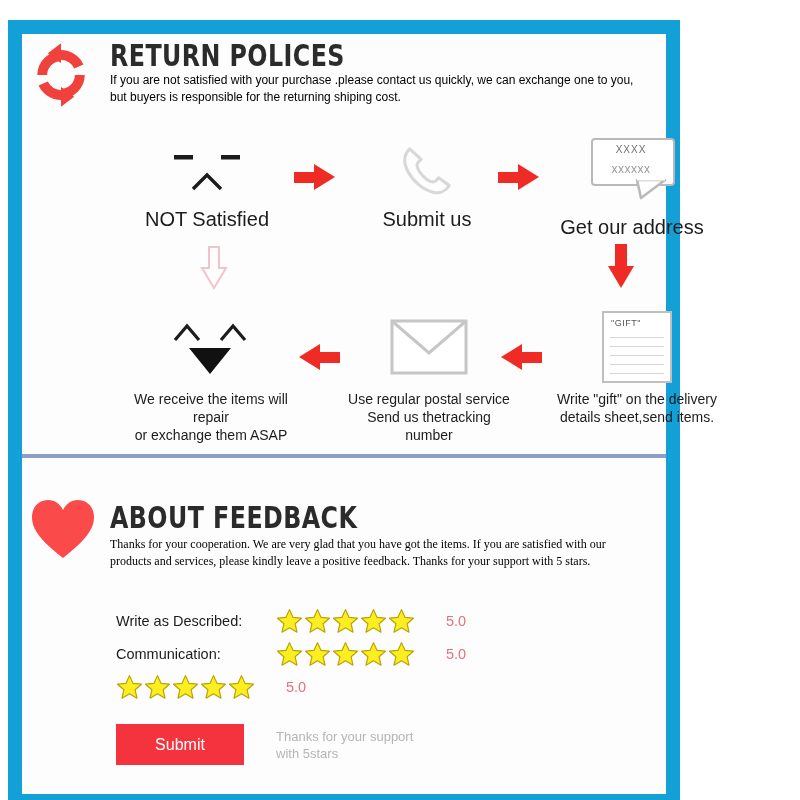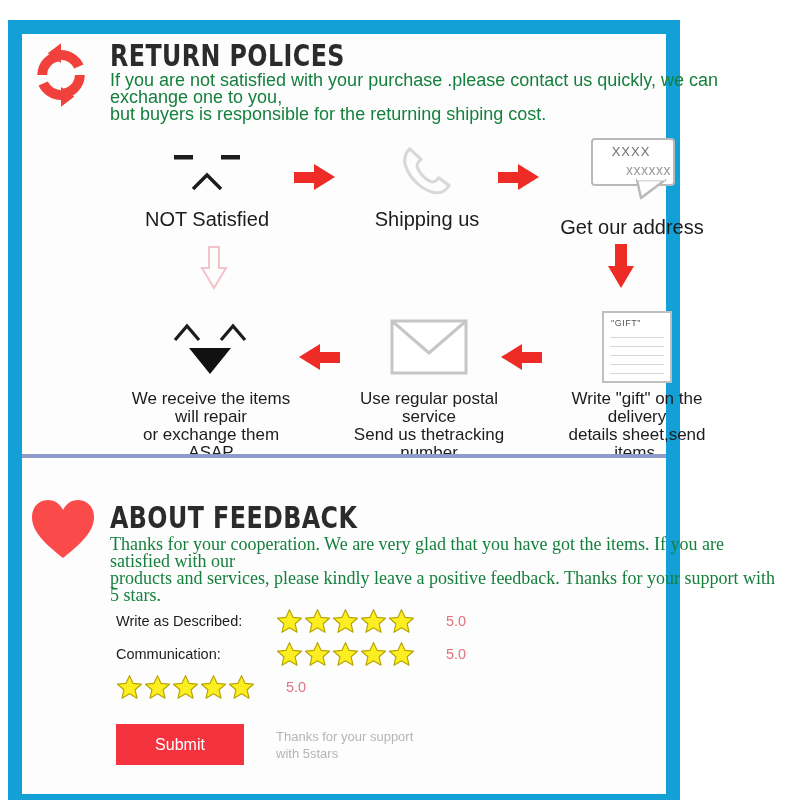--- a/index.html
+++ b/index.html
@@ -43,23 +43,23 @@
     font-family: "DejaVu Sans Condensed", "Liberation Sans", sans-serif;
     font-weight: bold;
     font-size: 30px;
     letter-spacing: 0.5px;
     color: #2b2b2b;
     transform: scaleX(0.88);
     transform-origin: left center;
     white-space: nowrap;
   }
   .section-sub {
-    font-size: 18px;
+    font-size: 12px;
     line-height: 17px;
-    color: #15803d;
+    color: #000000;
     white-space: pre-line;
   }
 
   
   #return-head {
     position: absolute;
     left: 0; top: 0;
     width: 100%;
     height: 92px;
   }
@@ -100,21 +100,21 @@
     align-items: center;
     justify-content: center;
   }
   .cell .cap {
     margin-top: 8px;
     font-size: 20px;
     color: #1c1c1c;
     line-height: 19px;
     white-space: pre-line;
   }
-  .cell.small .cap { font-size: 17px; line-height: 18px; }
+  .cell.small .cap { font-size: 14px; line-height: 18px; }
 
   
   .arrow-r { position: relative; width: 42px; height: 26px; }
   .arrow-r .shaft {
     position: absolute; left: 0; top: 8px;
     width: 22px; height: 11px; background: #EE2B24;
   }
   .arrow-r .head {
     position: absolute; left: 20px; top: 0;
     width: 0; height: 0;
@@ -254,43 +254,43 @@
           </div>
         </div>
 
         <div class="cell" style="left:330px; top:14px; width:150px;">
           <div class="glyph">
             <svg width="62" height="56" viewBox="0 0 64 58" aria-hidden="true">
               <path d="M14 6 C9 11 7 19 12 29 C17 39 27 48 38 51 C46 53 52 49 55 44
                        L44 36 C42 39 39 41 36 40 C30 38 24 31 22 25 C21 22 23 19 26 17 Z" fill="none" stroke="#d8d8d8" stroke-width="3.2" stroke-linejoin="round"></path>
             </svg>
           </div>
-          <div class="cap">Shipping us</div>
+          <div class="cap">Submit us</div>
         </div>
 
         <div class="cell" style="left:476px; top:38px;">
           <div class="arrow-r">
             <div class="shaft"></div>
               <div class="head"></div>
           </div>
         </div>
 
         <div class="cell" style="left:535px; top:10px; width:150px;">
           <div class="glyph" style="height:66px;">
             <div style="position:relative; width:82px; height:62px;">
               <div style="position:absolute; left:0; top:0; width:80px; height:44px;
                           border:2.5px solid #b9b9b9; border-radius:4px; background:#ffffff;"></div>
               <svg style="position:absolute; left:44px; top:40px;" width="34" height="22" viewBox="0 0 34 22" aria-hidden="true">
                 <path d="M2 2 L30 2 L6 20 Z" fill="#ffffff" stroke="#b9b9b9" stroke-width="2.5" stroke-linejoin="round"></path>
                 <path d="M2 1 L30 1" stroke="#ffffff" stroke-width="3"></path>
               </svg>
               <div style="position:absolute; left:0; top:6px; width:80px; text-align:center;
-                          font-size:13px; letter-spacing:1px; color:#6f6f6f;">XXXX</div>
-              <div style="position:absolute; left:0; top:24px; width:80px; text-align:right;
-                          font-size:14px; letter-spacing:0.5px; color:#9a9a9a;">xxxxxx</div>
+                          font-size:10px; letter-spacing:1px; color:#6f6f6f;">XXXX</div>
+              <div style="position:absolute; left:0; top:24px; width:80px; text-align:center;
+                          font-size:12px; letter-spacing:0.5px; color:#9a9a9a;">xxxxxx</div>
             </div>
           </div>
           <div class="cap" style="margin-top:16px;">Get our address</div>
         </div>
 
         <div class="cell" style="left:586px; top:118px;">
           <div class="arrow-d">
             <div class="shaft"></div>
               <div class="head"></div>
           </div>

